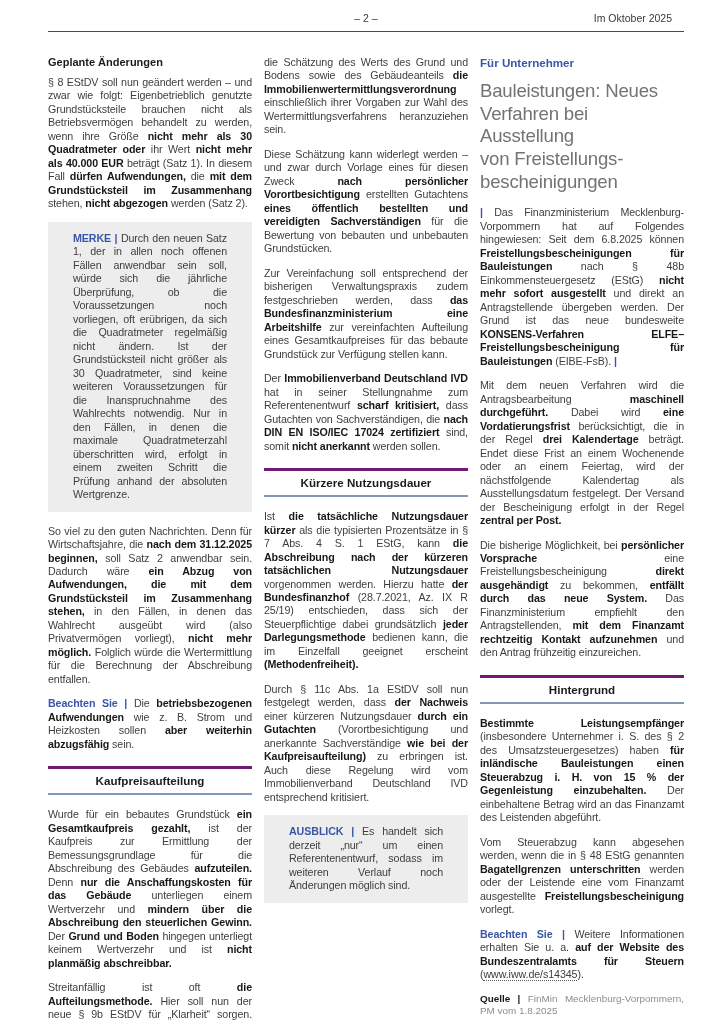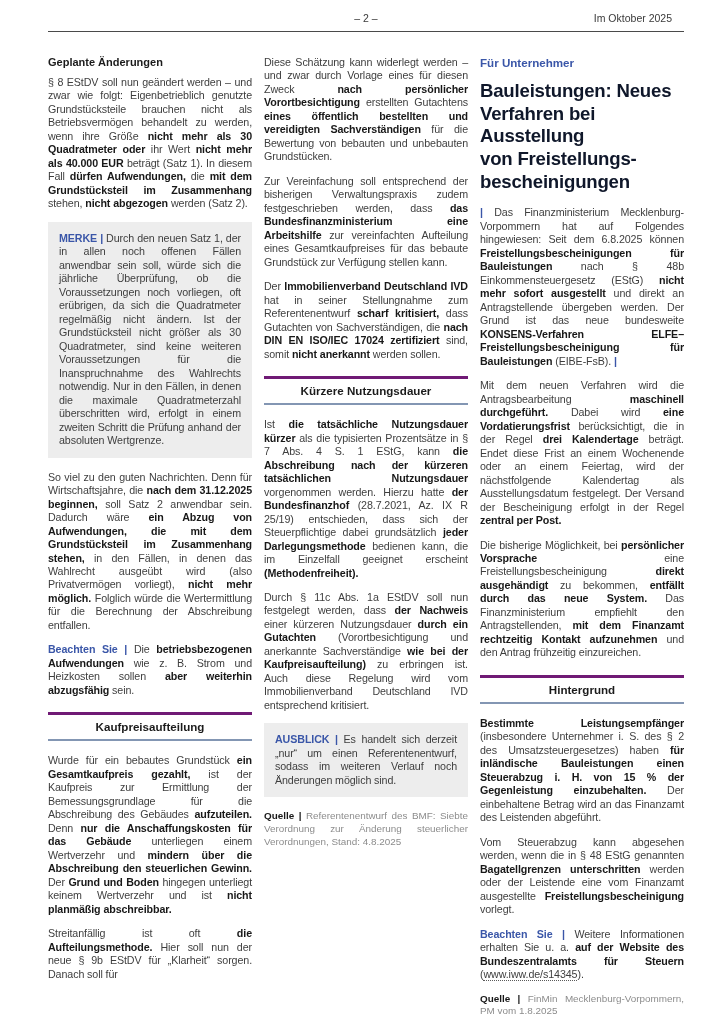--- a/index.html
+++ b/index.html
@@ -21,25 +21,25 @@
   }
   .body strong, .quelle strong { color:#181818; }
   .accent { color:#3a56a8; font-weight:bold; }
   .link { border-bottom:1px dotted #5a5a5a; }
   .subhead { font-size:11px; font-weight:bold; color:#1b1b1b; margin:0 0 8px; }
   .secthead {
     text-align:center; font-size:11.6px; font-weight:bold; color:#1b1b1b;
     border-top:3px solid #701a75; border-bottom:2px solid #8396b3;
     padding:5px 2px 6px; margin:15px 0 13px;
   }
-  .infobox { background:#ededed; padding:10px 11px; margin:1px 0 13px; }
+  .infobox { background:#ededed; padding:10px 25px; margin:1px 0 13px; }
   .infobox .body { margin:0; }
   .kicker { font-size:11.6px; color:#3a56a8; font-weight:bold; margin:0 0 11px; }
   .headline {
-    font-size:18.6px; line-height:1.22; font-weight:bold; color:#0f172a;
+    font-size:18.6px; line-height:1.22; font-weight:normal; color:#737373;
     letter-spacing:-0.2px; margin:6px 0 13px;
   }
   .quelle { font-size:9.9px; line-height:1.3; color:#8c8c8c; text-align:justify; margin:2px 0 10px; }
 </style>
 </head>
 <body>
 
 <div class="page">
 
   <header class="pagehead">
@@ -57,30 +57,30 @@
         <p class="body"><span class="accent">MERKE | </span>Durch den neuen Satz 1, der in allen noch offenen Fällen anwendbar sein soll, würde sich die jährliche Überprüfung, ob die Voraussetzungen noch vorliegen, oft erübrigen, da sich die Quadratmeter regelmäßig nicht ändern. Ist der Grundstücksteil nicht größer als 30 Quadratmeter, sind keine weiteren Voraussetzungen für die Inanspruchnahme des Wahlrechts notwendig. Nur in den Fällen, in denen die maximale Quadratmeterzahl überschritten wird, erfolgt in einem zweiten Schritt die Prüfung anhand der absoluten Wertgrenze.</p>
       </aside>
       <p class="body">So viel zu den guten Nachrichten. Denn für Wirtschaftsjahre, die <strong>nach dem 31.12.2025 beginnen,</strong> soll Satz 2 anwendbar sein. Dadurch wäre <strong>ein Abzug von Aufwendungen, die mit dem Grundstücksteil im Zusammenhang stehen,</strong> in den Fällen, in denen das Wahlrecht ausgeübt wird (also Privatvermögen vorliegt), <strong>nicht mehr möglich.</strong> Folglich würde die Wertermittlung für die Berechnung der Abschreibung entfallen.</p>
       <p class="body"><span class="accent">Beachten Sie | </span>Die <strong>betriebsbezogenen Aufwendungen</strong> wie z. B. Strom und Heizkosten sollen <strong>aber weiterhin abzugsfähig</strong> sein.</p>
       <h4 class="secthead">Kaufpreisaufteilung</h4>
       <p class="body">Wurde für ein bebautes Grundstück <strong>ein Gesamtkaufpreis gezahlt,</strong> ist der Kaufpreis zur Ermittlung der Bemessungsgrundlage für die Abschreibung des Gebäudes <strong>aufzuteilen.</strong> Denn <strong>nur die Anschaffungskosten für das Gebäude</strong> unterliegen einem Wertverzehr und <strong>mindern über die Abschreibung den steuerlichen Gewinn.</strong> Der <strong>Grund und Boden</strong> hingegen unterliegt keinem Wertverzehr und ist <strong>nicht planmäßig abschreibbar.</strong></p>
       <p class="body">Streitanfällig ist oft <strong>die Aufteilungsmethode.</strong> Hier soll nun der neue § 9b EStDV für „Klarheit“ sorgen. Danach soll für</p>
     </section>
 
     <section class="col">
+      <p class="body">die Schätzung des Werts des Grund und Bodens sowie des Gebäudeanteils <strong>die Immobilienwertermittlungsverordnung</strong> einschließlich ihrer Vorgaben zur Wahl des Wertermittlungsverfahrens heranzuziehen sein.</p>
       <p class="body">Diese Schätzung kann widerlegt werden – und zwar durch Vorlage eines für diesen Zweck <strong>nach persönlicher Vorortbesichtigung</strong> erstellten Gutachtens <strong>eines öffentlich bestellten und vereidigten Sachverständigen</strong> für die Bewertung von bebauten und unbebauten Grundstücken.</p>
       <p class="body">Zur Vereinfachung soll entsprechend der bisherigen Verwaltungspraxis zudem festgeschrieben werden, dass <strong>das Bundesfinanzministerium eine Arbeitshilfe</strong> zur vereinfachten Aufteilung eines Gesamtkaufpreises für das bebaute Grundstück zur Verfügung stellen kann.</p>
       <p class="body">Der <strong>Immobilienverband Deutschland IVD</strong> hat in seiner Stellungnahme zum Referentenentwurf <strong>scharf kritisiert,</strong> dass Gutachten von Sachverständigen, die <strong>nach DIN EN ISO/IEC 17024 zertifiziert</strong> sind, somit <strong>nicht anerkannt</strong> werden sollen.</p>
       <h4 class="secthead">Kürzere Nutzungsdauer</h4>
       <p class="body">Ist <strong>die tatsächliche Nutzungsdauer kürzer</strong> als die typisierten Prozentsätze in § 7 Abs. 4 S. 1 EStG, kann <strong>die Abschreibung nach der kürzeren tatsächlichen Nutzungsdauer</strong> vorgenommen werden. Hierzu hatte <strong>der Bundesfinanzhof</strong> (28.7.2021, Az. IX R 25/19) entschieden, dass sich der Steuerpflichtige dabei grundsätzlich <strong>jeder Darlegungsmethode</strong> bedienen kann, die im Einzelfall geeignet erscheint <strong>(Methodenfreiheit).</strong></p>
       <p class="body">Durch § 11c Abs. 1a EStDV soll nun festgelegt werden, dass <strong>der Nachweis</strong> einer kürzeren Nutzungsdauer <strong>durch ein Gutachten</strong> (Vorortbesichtigung und anerkannte Sachverständige <strong>wie bei der Kaufpreisaufteilung)</strong> zu erbringen ist. Auch diese Regelung wird vom Immobilienverband Deutschland IVD entsprechend kritisiert.</p>
       <aside class="infobox">
         <p class="body"><span class="accent">AUSBLICK | </span>Es handelt sich derzeit „nur“ um einen Referentenentwurf, sodass im weiteren Verlauf noch Änderungen möglich sind.</p>
       </aside>
-      <p class="quelle"><strong>Quelle | </strong>Referentenentwurf des BMF: Siebte Verordnung zur Änderung steuerlicher Verordnungen, Stand: 4.8.2025</p>
     </section>
 
     <section class="col">
       <p class="kicker">Für Unternehmer</p>
       <h2 class="headline">Bauleistungen: Neues<br>Verfahren bei Ausstellung<br>von Freistellungs-<br>bescheinigungen</h2>
       <p class="body"><span class="accent">| </span>Das Finanzministerium Mecklenburg-Vorpommern hat auf Folgendes hingewiesen: Seit dem 6.8.2025 können <strong>Freistellungsbescheinigungen für Bauleistungen</strong> nach § 48b Einkommensteuergesetz (EStG) <strong>nicht mehr sofort ausgestellt</strong> und direkt an Antragstellende übergeben werden. Der Grund ist das neue bundesweite <strong>KONSENS-Verfahren ELFE–Freistellungsbescheinigung für Bauleistungen</strong> (EIBE-FsB). <span class="accent">|</span></p>
       <p class="body">Mit dem neuen Verfahren wird die Antragsbearbeitung <strong>maschinell durchgeführt.</strong> Dabei wird <strong>eine Vordatierungsfrist</strong> berücksichtigt, die in der Regel <strong>drei Kalendertage</strong> beträgt. Endet diese Frist an einem Wochenende oder an einem Feiertag, wird der nächstfolgende Kalendertag als Ausstellungsdatum festgelegt. Der Versand der Bescheinigung erfolgt in der Regel <strong>zentral per Post.</strong></p>
       <p class="body">Die bisherige Möglichkeit, bei <strong>persönlicher Vorsprache</strong> eine Freistellungsbescheinigung <strong>direkt ausgehändigt</strong> zu bekommen, <strong>entfällt durch das neue System.</strong> Das Finanzministerium empfiehlt den Antragstellenden, <strong>mit dem Finanzamt rechtzeitig Kontakt aufzunehmen</strong> und den Antrag frühzeitig einzureichen.</p>
       <h4 class="secthead">Hintergrund</h4>
       <p class="body"><strong>Bestimmte Leistungsempfänger</strong> (insbesondere Unternehmer i. S. des § 2 des Umsatzsteuergesetzes) haben <strong>für inländische Bauleistungen einen Steuerabzug i. H. von 15 % der Gegenleistung einzubehalten.</strong> Der einbehaltene Betrag wird an das Finanzamt des Leistenden abgeführt.</p>

